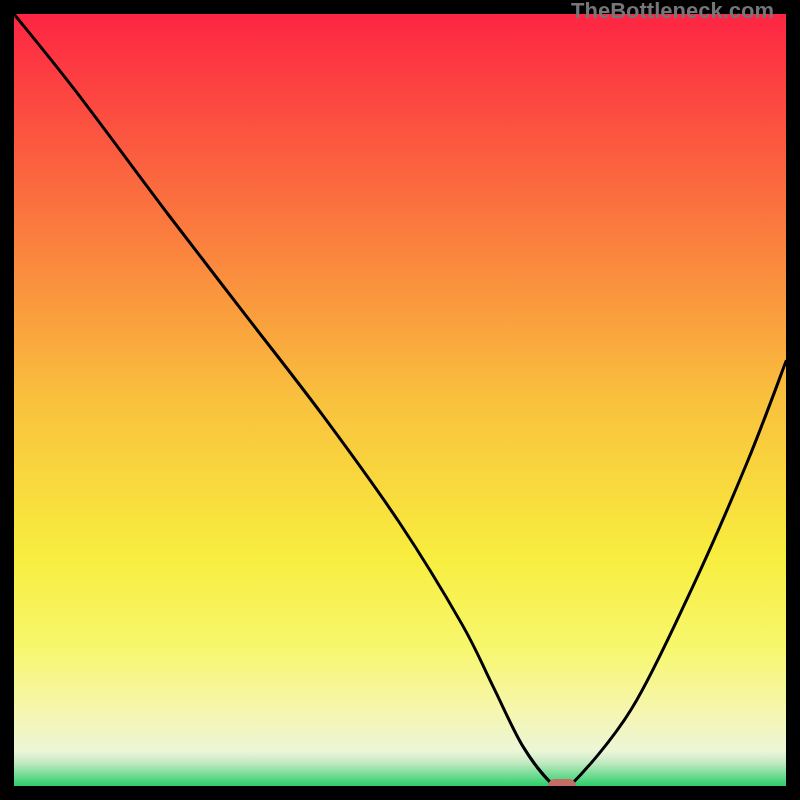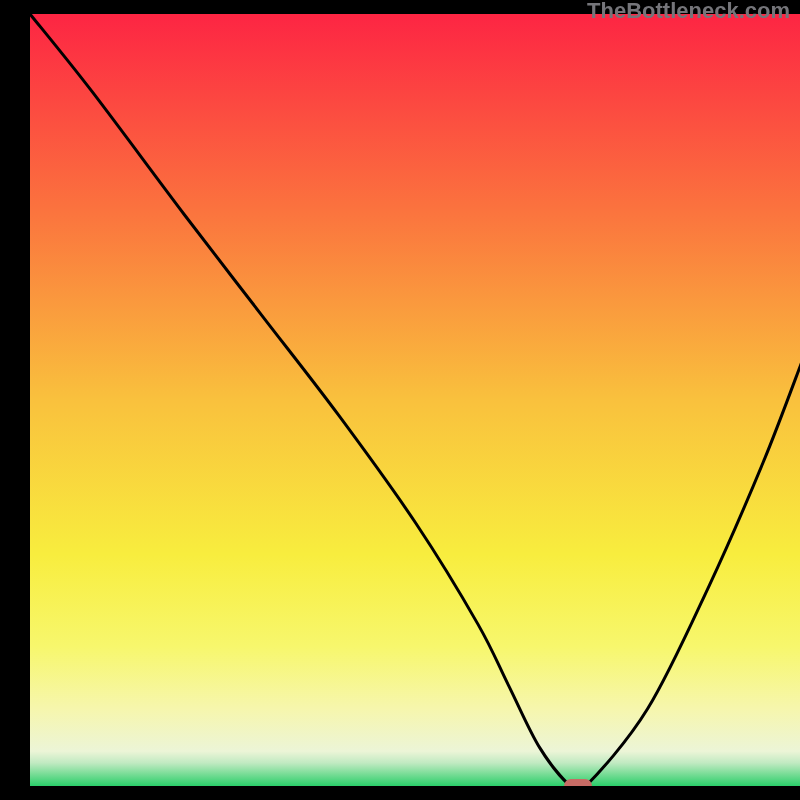--- a/index.html
+++ b/index.html
@@ -7,21 +7,20 @@
     padding: 0;
     width: 800px;
     height: 800px;
     background: #000000;
     overflow: hidden;
   }
   .chart-container {
     position: relative;
     width: 784px;
     height: 800px;
-    margin-left: 16px;
   }
   .plot-area {
     position: absolute;
     left: 14px;
     top: 14px;
     width: 772px;
     height: 772px;
     overflow: hidden;
   }
   .gradient-bg {

